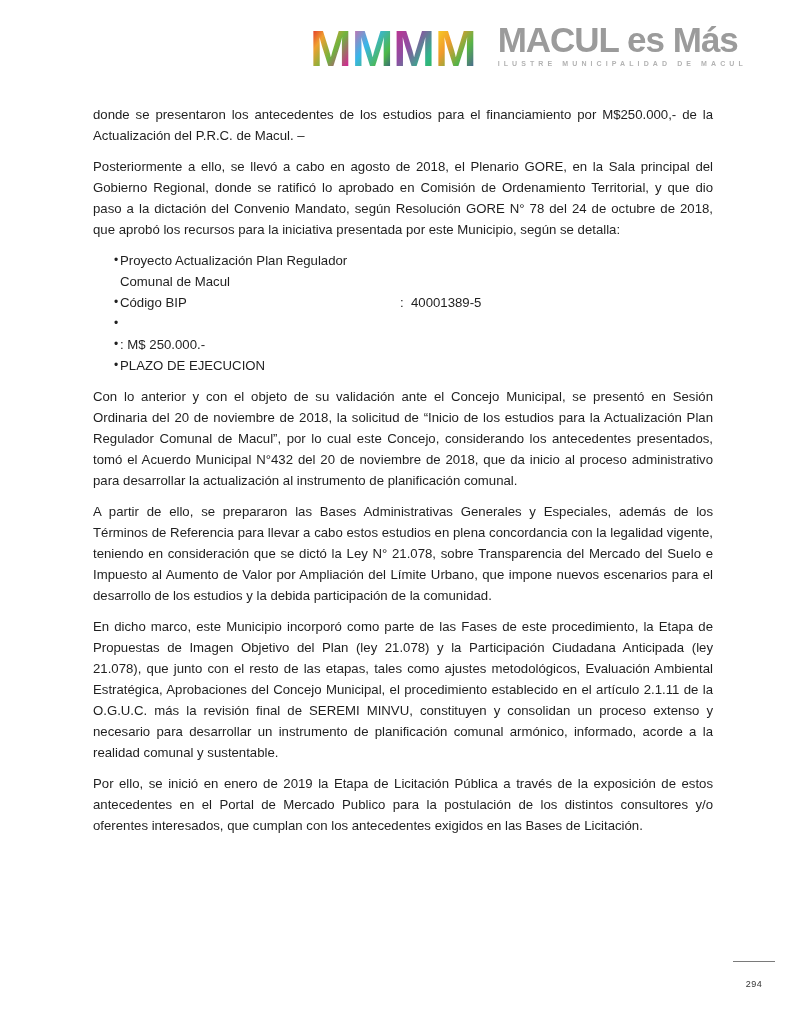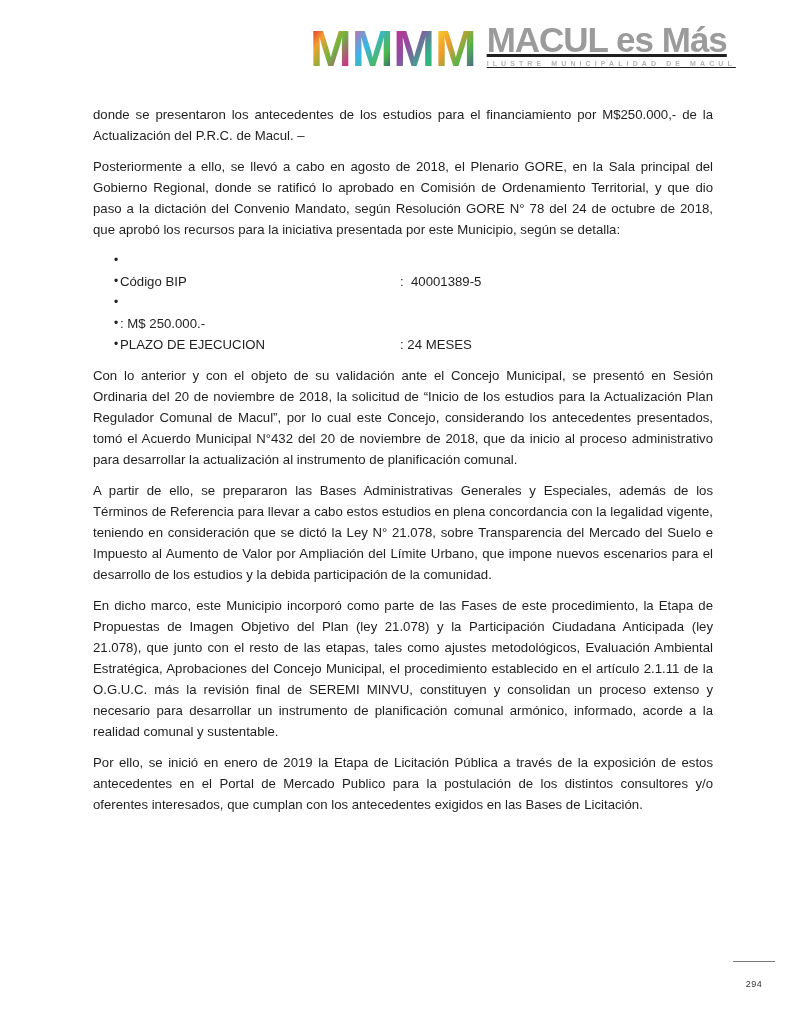--- a/index.html
+++ b/index.html
@@ -23,21 +23,21 @@
     letter-spacing: -2px;
     -webkit-background-clip: text;
     background-clip: text;
     color: transparent;
     padding-right: 2px;
   }
   .m1 { background-image: linear-gradient(125deg, #e3342b 8%, #f0a030 28%, #6fb43f 55%, #cc2f8e 85%); }
   .m2 { background-image: linear-gradient(125deg, #ec5fa1 0%, #38b6ea 38%, #4db848 72%, #2e3f92 100%); }
   .m3 { background-image: linear-gradient(125deg, #c2308f 5%, #8e4ea2 40%, #2eb68a 75%, #39b54a 100%); }
   .m4 { background-image: linear-gradient(125deg, #f7d426 5%, #f19a2c 35%, #56b448 65%, #4656a3 95%); }
-  .logo-text { margin-left: 10px; text-decoration: underline; }
+  .logo-text { margin-left: 21px; }
   .logo-title {
     font-weight: 700;
     font-size: 35px;
     line-height: 1.0;
     letter-spacing: -1px;
     color: #9b9b9b;
     white-space: nowrap;
   }
   .logo-subtitle {
     font-size: 7px;
@@ -98,38 +98,38 @@
     </div>
   </div>
 
   <div class="content">
     <p class="para big-gap">donde se presentaron los antecedentes de los estudios para el financiamiento por M$250.000,- de la Actualización del P.R.C. de Macul. –</p>
     <p class="para">Posteriormente a ello, se llevó a cabo en agosto de 2018, el Plenario GORE, en la Sala principal del Gobierno Regional, donde se ratificó lo aprobado en Comisión de Ordenamiento Territorial, y que dio paso a la dictación del Convenio Mandato, según Resolución GORE N° 78 del 24 de octubre de 2018, que aprobó los recursos para la iniciativa presentada por este Municipio, según se detalla:</p>
 
     <ul class="list">
       <li class="list-item">
         <span class="bullet">•</span>
+        <span class="item-label">Proyecto Actualización Plan Regulador Comunal de Macul</span>
         <span class="item-value"></span>
       </li>
       <li class="list-item">
         <span class="bullet">•</span>
         <span class="item-label">Código BIP</span>
         <span class="item-value">:  40001389-5</span>
       </li>
       <li class="list-item">
         <span class="bullet">•</span>
       </li>
       <li class="list-item">
         <span class="bullet">•</span>
         <span class="item-value">: M$ 250.000.-</span>
       </li>
       <li class="list-item">
         <span class="bullet">•</span>
         <span class="item-label">PLAZO DE EJECUCION</span>
-        <span class="item-value">: 24 MESES</span>
       </li>
     </ul>
 
     <p class="para">Con lo anterior y con el objeto de su validación ante el Concejo Municipal, se presentó en Sesión Ordinaria del 20 de noviembre de 2018, la solicitud de “Inicio de los estudios para la Actualización Plan Regulador Comunal de Macul”, por lo cual este Concejo, considerando los antecedentes presentados, tomó el Acuerdo Municipal N°432 del 20 de noviembre de 2018, que da inicio al proceso administrativo para desarrollar la actualización al instrumento de planificación comunal.</p>
     <p class="para">A partir de ello, se prepararon las Bases Administrativas Generales y Especiales, además de los Términos de Referencia para llevar a cabo estos estudios en plena concordancia con la legalidad vigente, teniendo en consideración que se dictó la Ley N° 21.078, sobre Transparencia del Mercado del Suelo e Impuesto al Aumento de Valor por Ampliación del Límite Urbano, que impone nuevos escenarios para el desarrollo de los estudios y la debida participación de la comunidad.</p>
     <p class="para">En dicho marco, este Municipio incorporó como parte de las Fases de este procedimiento, la Etapa de Propuestas de Imagen Objetivo del Plan (ley 21.078) y la Participación Ciudadana Anticipada (ley 21.078), que junto con el resto de las etapas, tales como ajustes metodológicos, Evaluación Ambiental Estratégica, Aprobaciones del Concejo Municipal, el procedimiento establecido en el artículo 2.1.11 de la O.G.U.C. más la revisión final de SEREMI MINVU, constituyen y consolidan un proceso extenso y necesario para desarrollar un instrumento de planificación comunal armónico, informado, acorde a la realidad comunal y sustentable.</p>
     <p class="para">Por ello, se inició en enero de 2019 la Etapa de Licitación Pública a través de la exposición de estos antecedentes en el Portal de Mercado Publico para la postulación de los distintos consultores y/o oferentes interesados, que cumplan con los antecedentes exigidos en las Bases de Licitación.</p>
   </div>
 
   <div class="footer-block">

